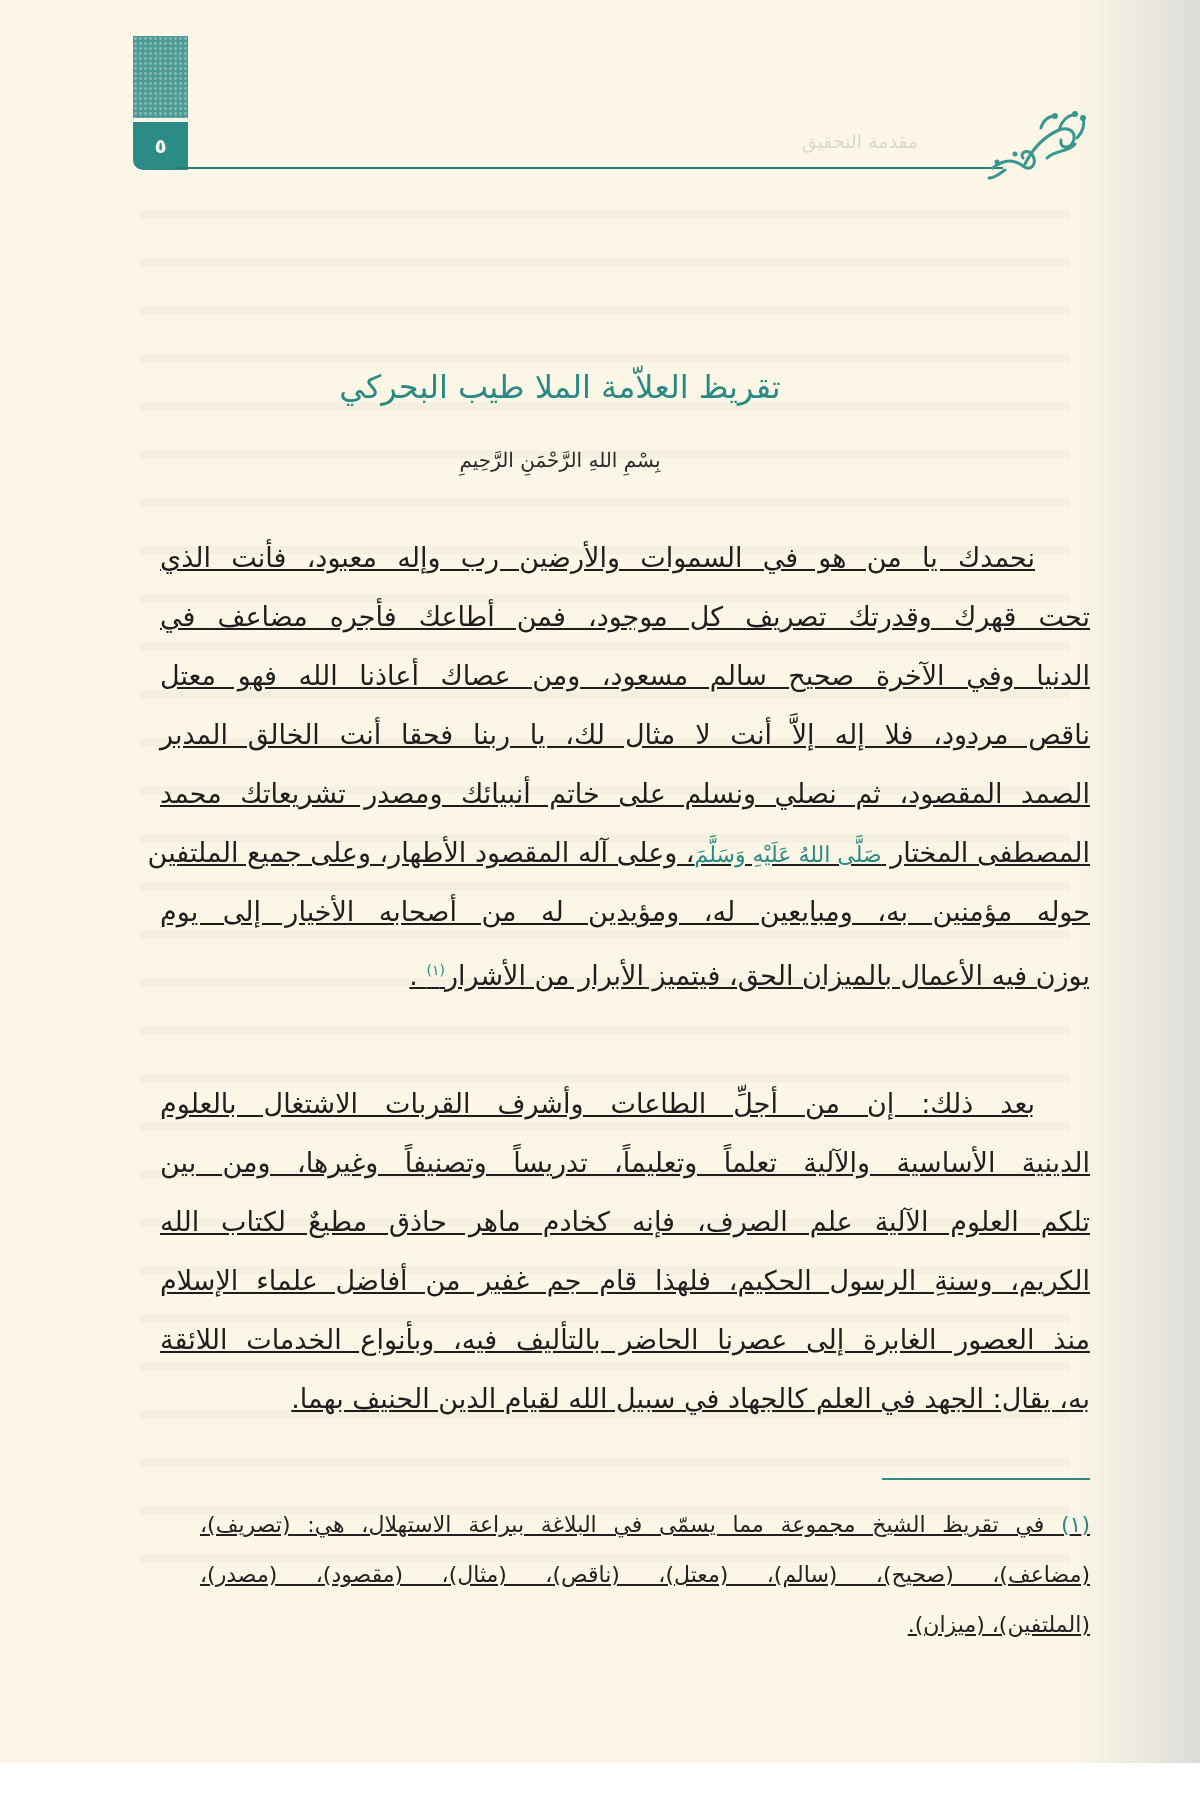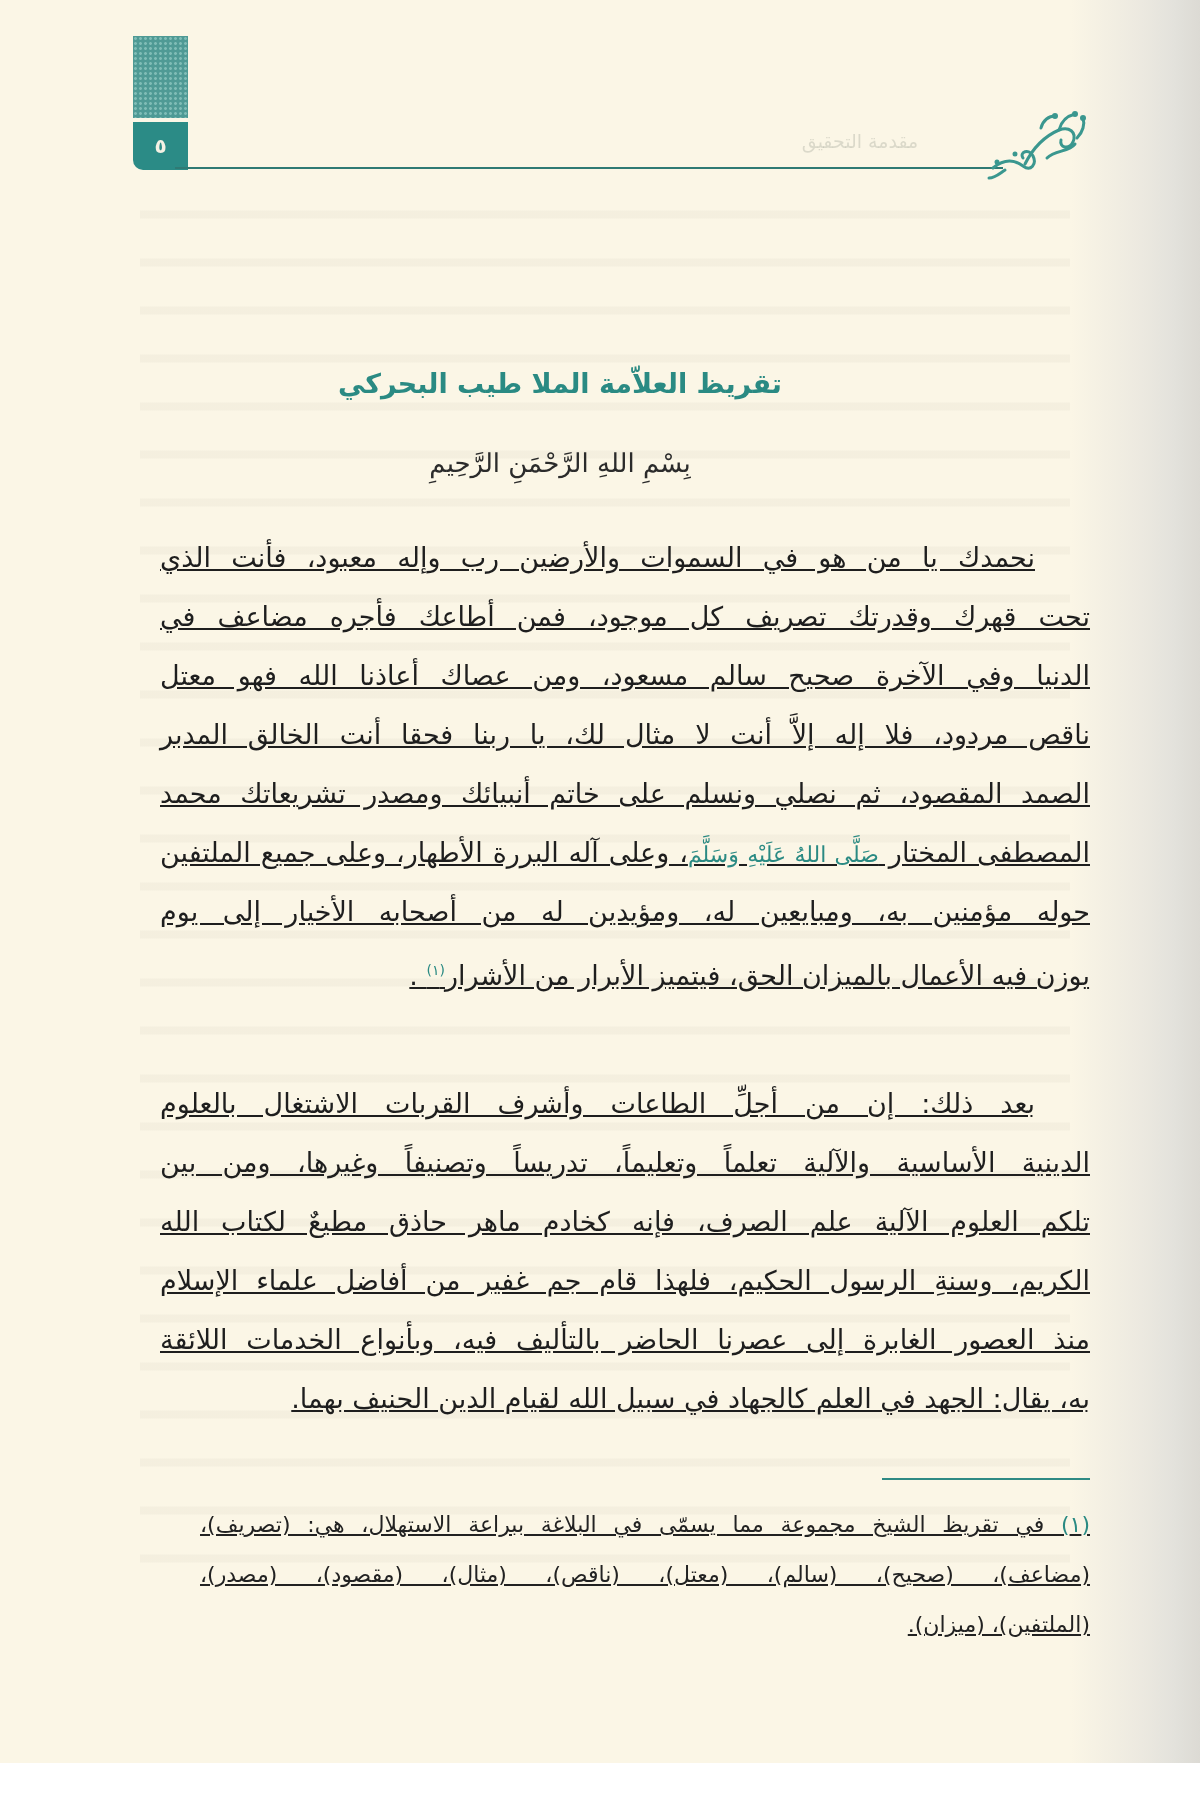--- a/index.html
+++ b/index.html
@@ -46,25 +46,25 @@
     .running-title {
       position: absolute; left: 760px; top: 130px; width: 200px; text-align: center;
       direction: rtl; font-size: 19px; color: rgba(80,90,80,0.18);
     }
     .ornament {
       position: absolute; left: 985px; top: 108px; width: 105px; height: 72px;
     }
     
     .title {
       position: absolute; left: 300px; top: 368px; width: 520px; text-align: center;
-      direction: rtl; font-size: 27px; font-weight: bold; color: #2a8a83;
+      direction: rtl; font-size: 32px; font-weight: normal; color: #2a8a83;
     }
     .basmala {
       position: absolute; left: 400px; top: 448px; width: 320px; text-align: center;
-      direction: rtl; font-family: "DejaVu Serif", serif; font-size: 26px; color: #2b2b2b;
+      direction: rtl; font-family: "DejaVu Serif", serif; font-size: 20px; color: #2b2b2b;
       letter-spacing: 1px;
     }
     
     .body-text {
       position: absolute; left: 160px; width: 930px;
       direction: rtl; color: #1e1e1e; font-size: 27px;
       font-family: "DejaVu Sans", sans-serif;
     }
     .line {
       height: 59px; line-height: 59px; white-space: nowrap;
@@ -121,21 +121,21 @@
 
   <div class="title">تقريظ العلاّمة الملا طيب البحركي</div>
   <div class="basmala">بِسْمِ اللهِ الرَّحْمَنِ الرَّحِيمِ</div>
 
   <div class="body-text para1">
     <div class="line indent">نحمدك يا من هو في السموات والأرضين رب وإله معبود، فأنت الذي</div>
     <div class="line">تحت قهرك وقدرتك تصريف كل موجود، فمن أطاعك فأجره مضاعف في</div>
     <div class="line">الدنيا وفي الآخرة صحيح سالم مسعود، ومن عصاك أعاذنا الله فهو معتل</div>
     <div class="line">ناقص مردود، فلا إله إلاَّ أنت لا مثال لك، يا ربنا فحقا أنت الخالق المدبر</div>
     <div class="line">الصمد المقصود، ثم نصلي ونسلم على خاتم أنبيائك ومصدر تشريعاتك محمد</div>
-    <div class="line"><span>المصطفى المختار </span><span class="salawat">صَلَّى اللهُ عَلَيْهِ وَسَلَّمَ</span><span>، وعلى آله البررة الأطهار، وعلى جميع الملتفين</span></div>
+    <div class="line"><span>المصطفى المختار </span><span class="salawat">صَلَّى اللهُ عَلَيْهِ وَسَلَّمَ</span><span>، وعلى آله المقصود الأطهار، وعلى جميع الملتفين</span></div>
     <div class="line">حوله مؤمنين به، ومبايعين له، ومؤيدين له من أصحابه الأخيار إلى يوم</div>
     <div class="line last"><span>يوزن فيه الأعمال بالميزان الحق، فيتميز الأبرار من الأشرار</span><span class="fn-mark">(١)</span><span> .</span></div>
   </div>
 
   <div class="body-text para2">
     <div class="line indent">بعد ذلك: إن من أجلِّ الطاعات وأشرف القربات الاشتغال بالعلوم</div>
     <div class="line">الدينية الأساسية والآلية تعلماً وتعليماً، تدريساً وتصنيفاً وغيرها، ومن بين</div>
     <div class="line">تلكم العلوم الآلية علم الصرف، فإنه كخادم ماهر حاذق مطيعٌ لكتاب الله</div>
     <div class="line">الكريم، وسنةِ الرسول الحكيم، فلهذا قام جم غفير من أفاضل علماء الإسلام</div>
     <div class="line">منذ العصور الغابرة إلى عصرنا الحاضر بالتأليف فيه، وبأنواع الخدمات اللائقة</div>

